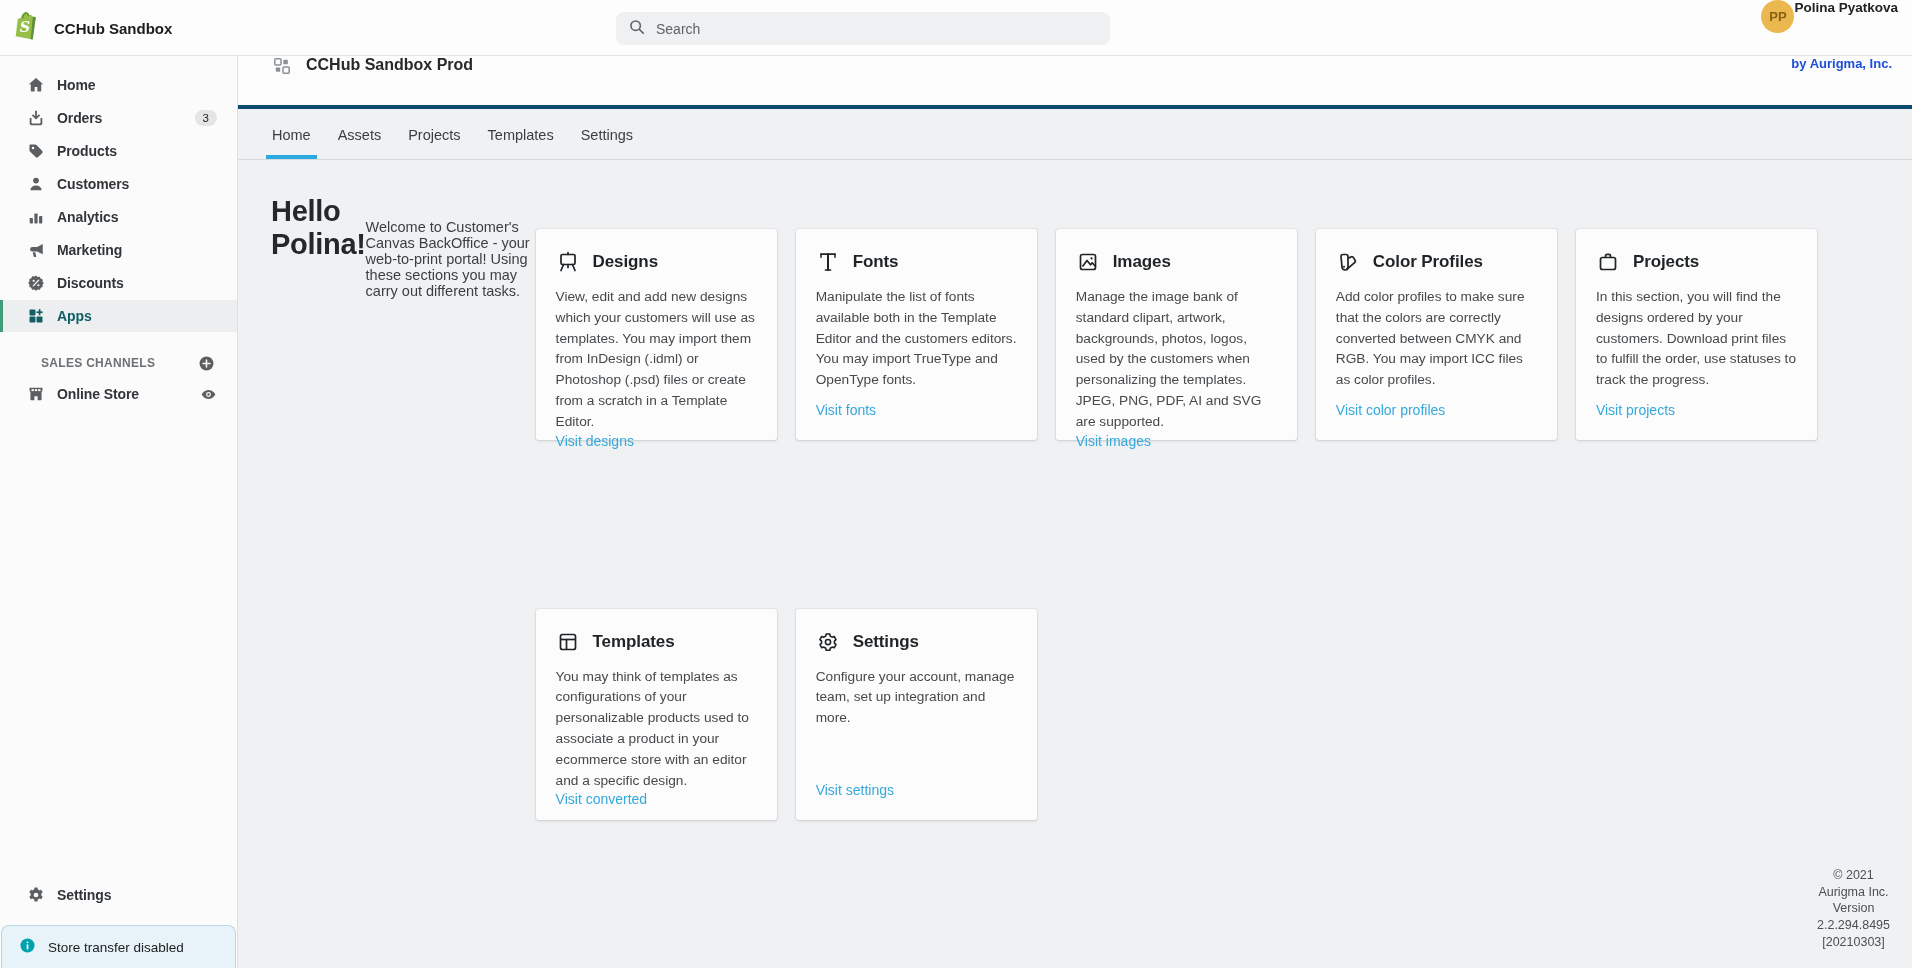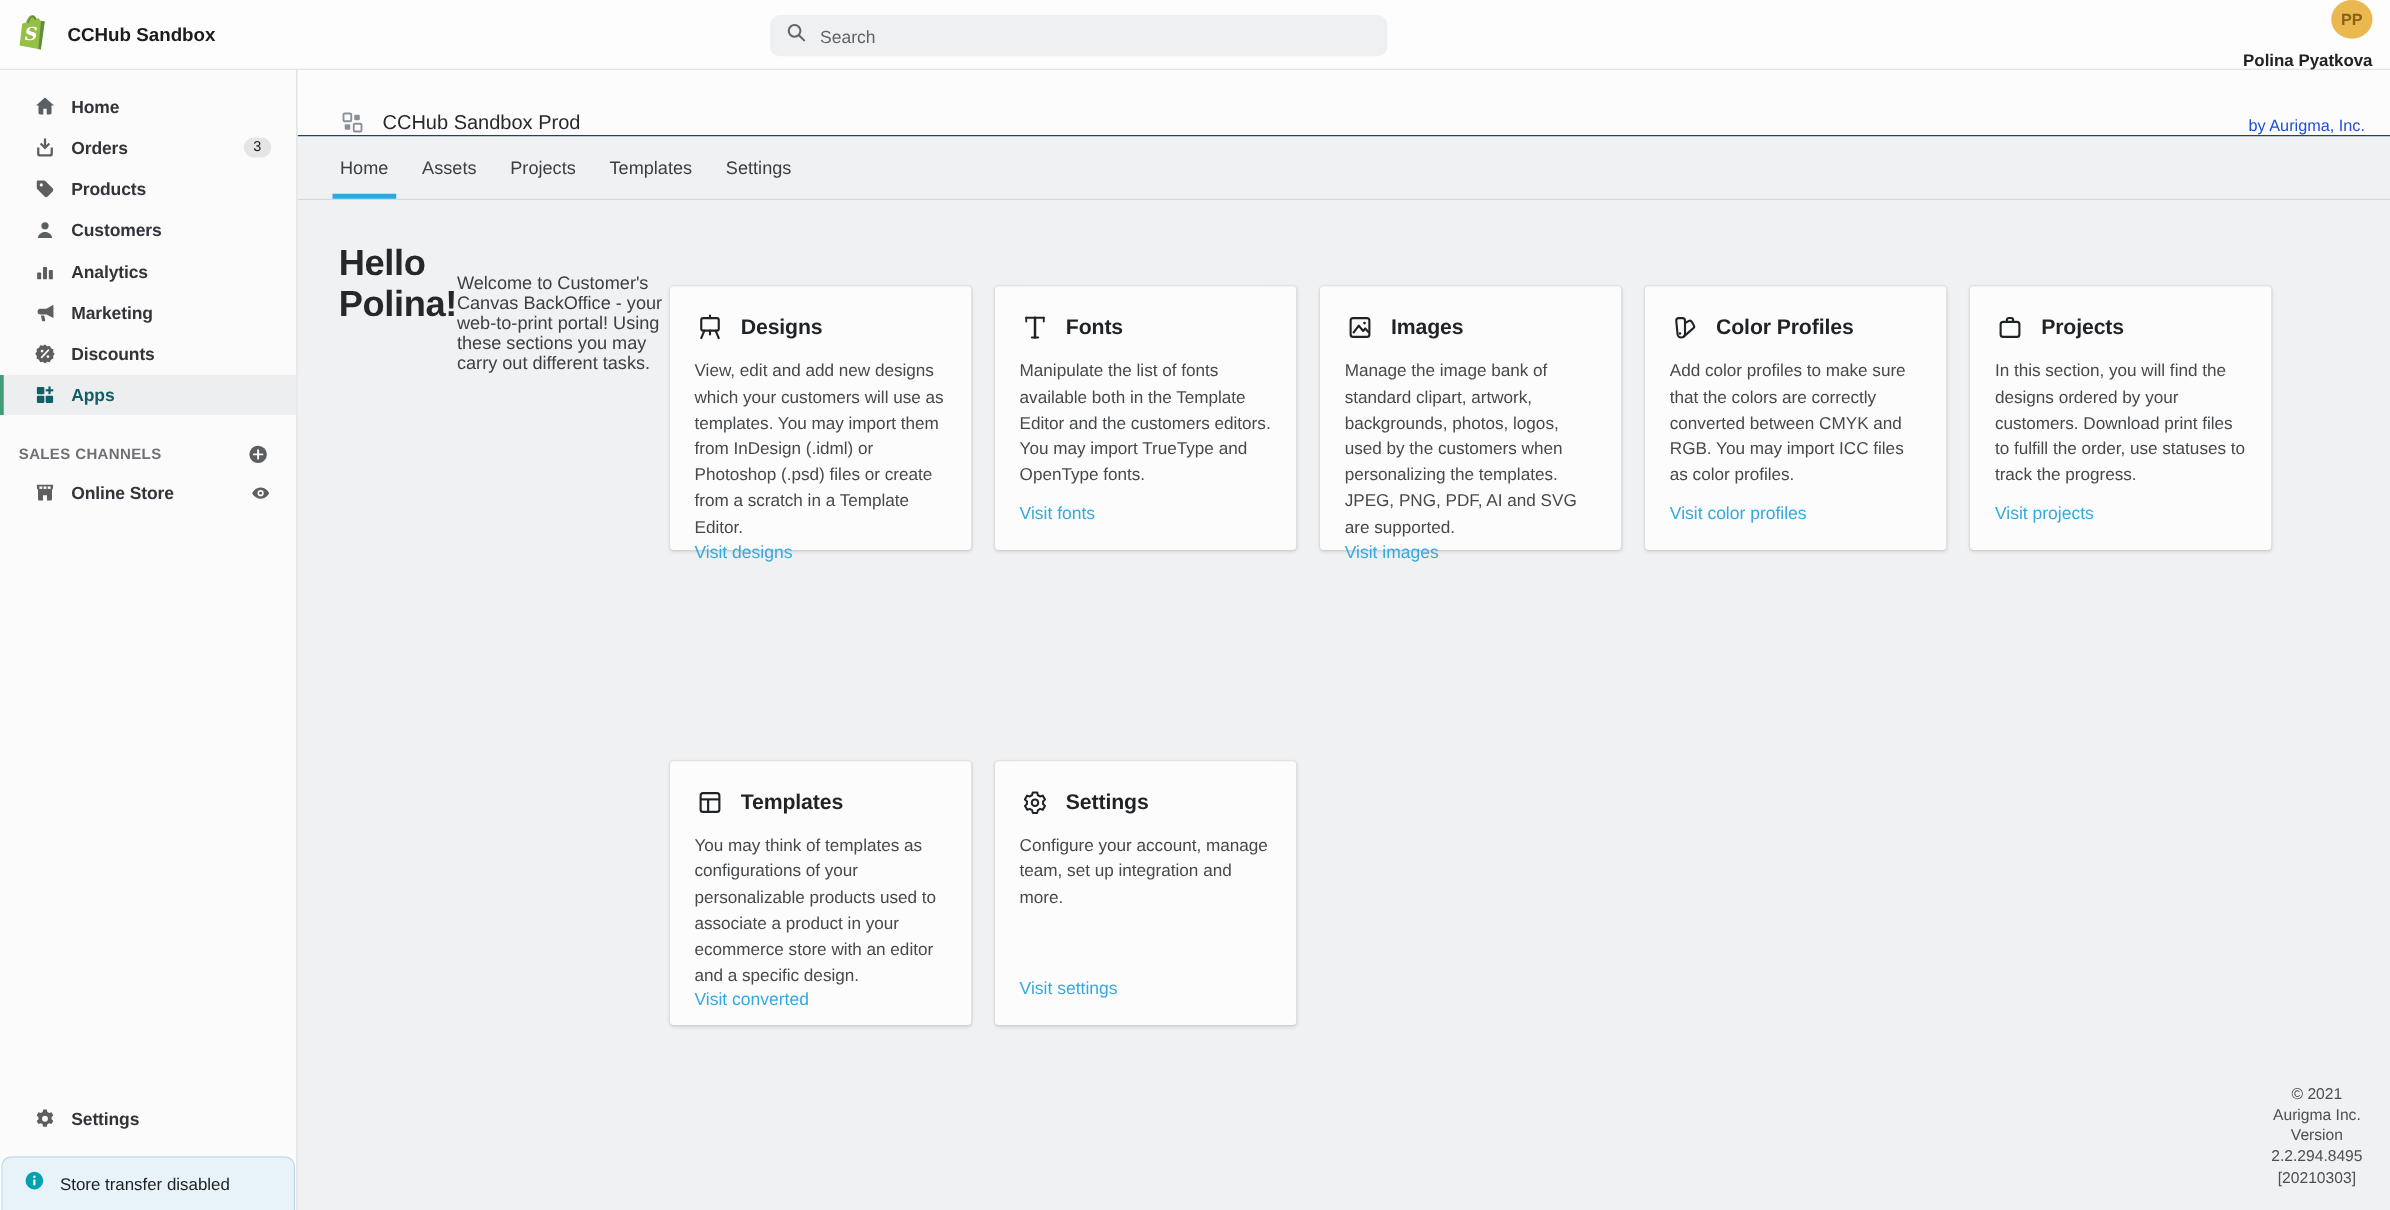--- a/index.html
+++ b/index.html
@@ -7,46 +7,46 @@
   body { font-family:"Liberation Sans", sans-serif; background:#f0f1f3; color:#202223; overflow:hidden; }
   #app { position:relative; width:1912px; height:968px; }
 
   
   .topbar { position:absolute; top:0; left:0; width:1912px; height:56px; background:#fdfdfd; border-bottom:1px solid #e3e4e5; z-index:20; }
   .brand { position:absolute; left:13px; top:0; height:56px; display:flex; align-items:center; gap:14px; }
   .brand-name { font-size:15px; font-weight:700; color:#1a1c1d; }
   .searchbox { position:absolute; left:616px; top:12px; width:494px; height:33px; background:#eef0f2; border-radius:8px; display:flex; align-items:center; padding:0 12px; gap:10px; }
   .searchbox input { border:none; outline:none; background:transparent; font-family:"Liberation Sans",sans-serif; font-size:14px; color:#303336; width:100%; }
   .searchbox input::placeholder { color:#5f6368; opacity:1; }
-  .userchip { position:absolute; right:14px; top:0; height:56px; display:flex; align-items:flex-end; gap:10px; cursor:pointer;flex-direction:column; }
+  .userchip { position:absolute; right:14px; top:0; height:56px; display:flex; align-items:flex-start; cursor:pointer; }
   .avatar { width:33px; height:33px; border-radius:50%; background:var(--avatar-bg,#eab84f); display:flex; align-items:center; justify-content:center; font-size:13px; font-weight:700; color:#8a6116; }
   .username { font-size:13.5px; font-weight:700; color:#202223; }
 
   
   .sidebar { position:absolute; top:56px; left:0; width:238px; bottom:0; background:#fbfbfb; border-right:1px solid #dfe0e2; display:flex; flex-direction:column; z-index:10; }
   .nav { padding-top:12px; }
   .nav-item { position:relative; height:32px; margin:1px 0; display:flex; align-items:center; padding:0 20px 0 27px; cursor:pointer; }
   .nav-icon { width:18px; height:18px; display:flex; align-items:center; justify-content:center; flex:none; }
   .nav-icon svg { display:block; }
   .nav-label { margin-left:12px; font-size:14px; font-weight:700; color:#31353a; letter-spacing:-0.1px; }
   .nav-item.selected { background:#edeeef; }
   .nav-item.selected::before { content:""; position:absolute; left:0; top:0; bottom:0; width:3px; background:var(--nav-selected-bar,#3f9e78); }
   .nav-item.selected .nav-label { color:var(--nav-selected-text,#115e67); }
   .nav-badge { margin-left:auto; background:#e4e5e7; color:#202223; font-size:11.5px; font-weight:400; border-radius:10px; padding:2px 8px; }
-  .section-head { margin-top:16px; height:28px; display:flex; align-items:center; padding:0 22px 0 15px;gap:35px; }
+  .section-head { margin-top:16px; height:28px; display:flex; align-items:center; padding:0 22px 0 41px;gap:35px; }
   .section-title { font-size:12px; font-weight:700; color:#6d7175; letter-spacing:0.3px; }
   .section-action { margin-left:auto; width:17px; height:17px; cursor:pointer; display:flex; }
   .right-icon { margin-left:auto; width:17px; height:17px; display:flex; cursor:pointer; }
   .sidebar-spacer { flex:1; }
   .settings-item { margin-bottom:14px; }
   .transfer-banner { height:43px; margin:0 1px 0 1px; background:#e7f3f9; border:1px solid #b9d8e2; border-bottom:none; border-radius:8px 8px 0 0; display:flex; align-items:center; padding-left:17px; gap:12px; }
   .transfer-label { font-size:13.5px; color:#202223; }
 
   
-  .appheader { position:absolute; left:238px; right:0; top:56px; height:53px; background:#fcfcfc; border-bottom:1px solid #0c4a6e; display:flex; align-items:flex-end; padding:0 20px 0 34px; z-index:5; }
+  .appheader { position:absolute; left:238px; right:0; top:56px; height:53px; background:#fcfcfc; border-bottom:4px solid #0c4a6e; display:flex; align-items:flex-start; padding:0 20px 0 34px; z-index:5;font-weight:bold; }
   .appheader-icon { width:20px; height:20px; display:flex; }
   .appheader-title { margin-left:14px; font-size:16px; color:#26282a; }
   .appheader-byline { margin-left:auto; font-size:13px; color:#1d4ed8; }
 
   
   .tabsbar { position:absolute; left:238px; right:0; top:110px; height:50px; background:#f0f1f3; border-bottom:1px solid #d8d9db; display:flex; align-items:stretch; padding-left:34px; gap:27px; z-index:5; }
   .tab { position:relative; display:flex; align-items:center; font-size:14.5px; color:#3a3e41; cursor:pointer; }
   .tab.active::after { content:""; position:absolute; left:-6px; right:-6px; bottom:0; height:4px; background:var(--tab-underline,#2da9e1); }
 
   

